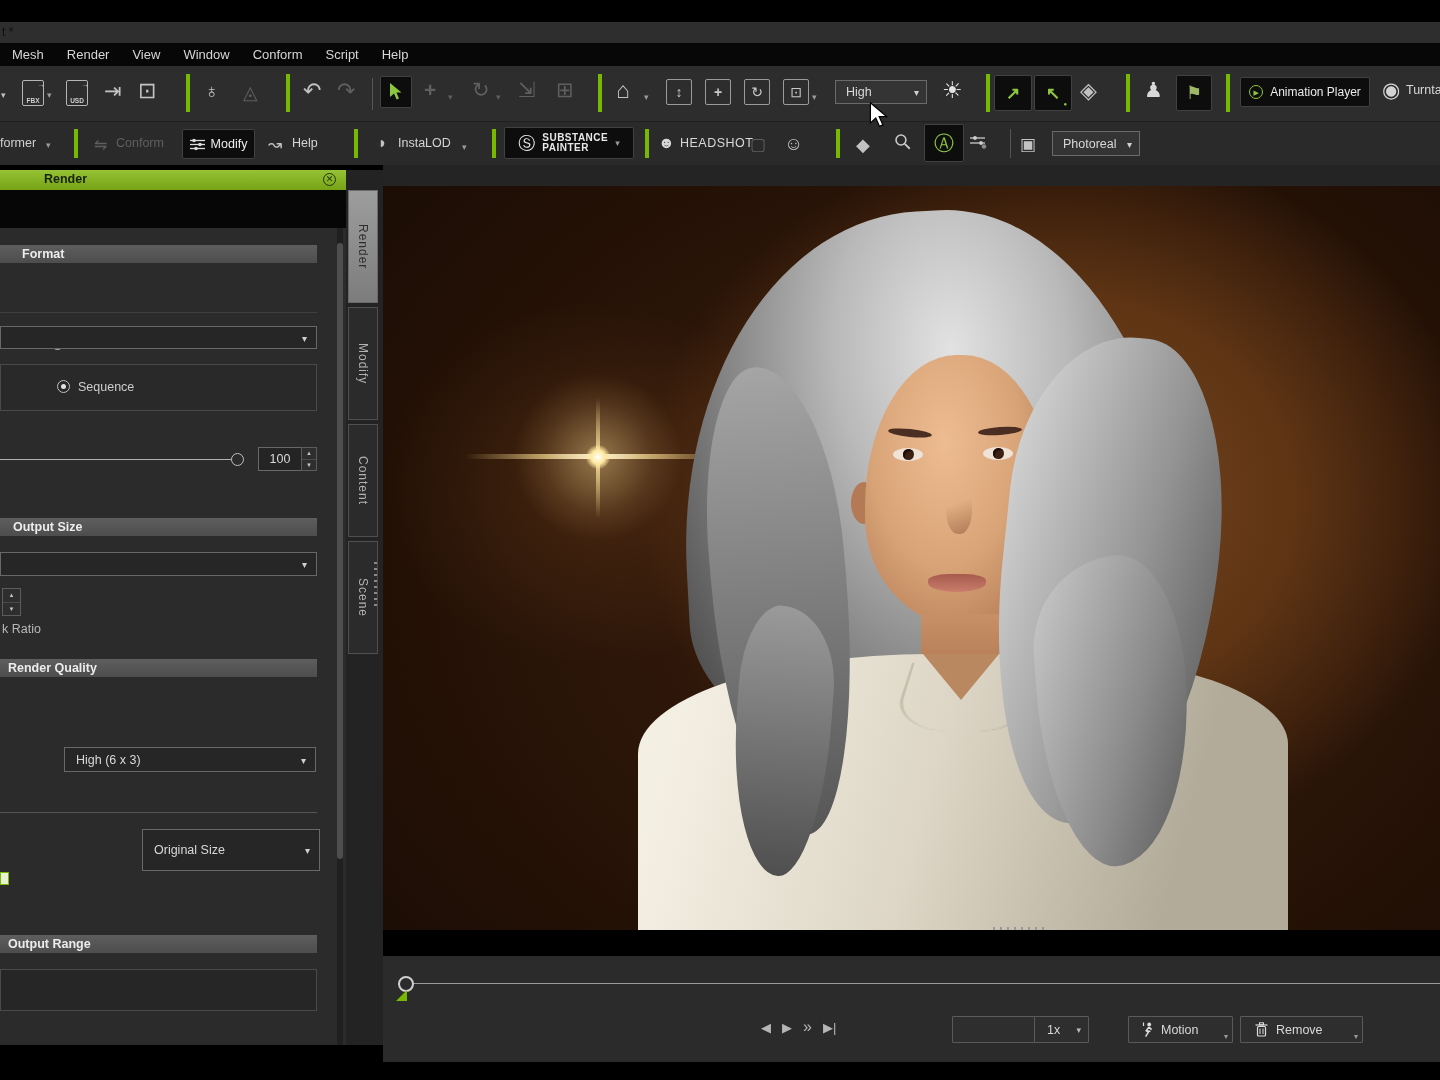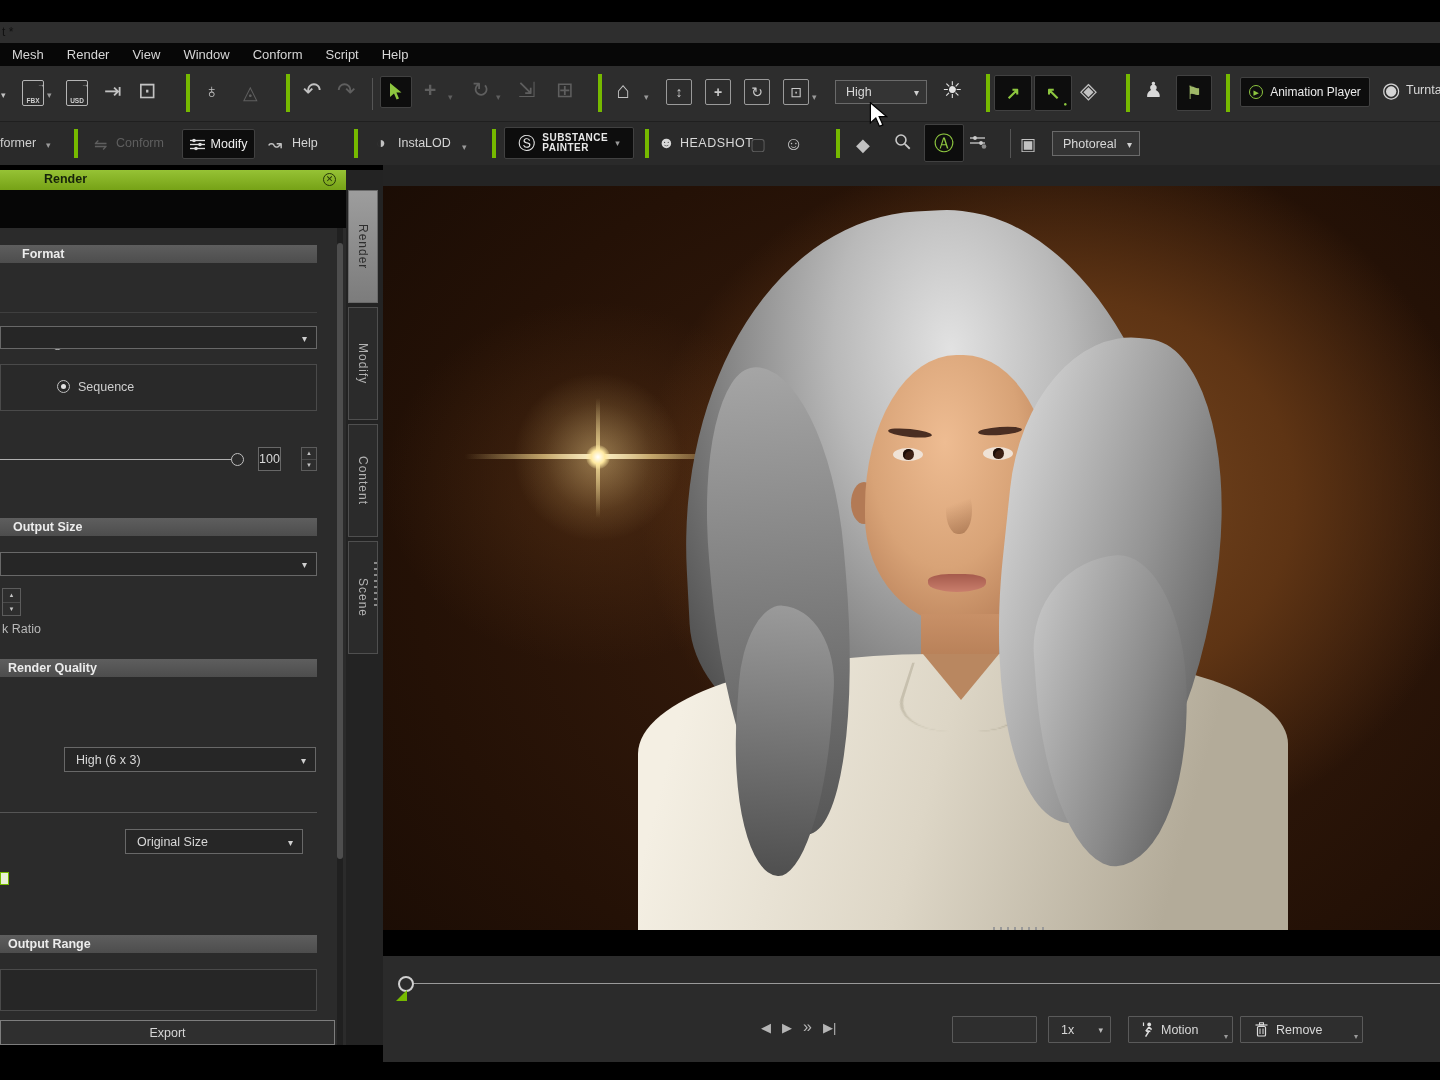--- a/index.html
+++ b/index.html
@@ -311,47 +311,46 @@
       <span class="plabel" style="left:72px;top:109px;">Video</span>
       <div class="hline" style="left:0;top:84px;width:317px;"></div>
       <div class="pdd" style="left:0;top:98px;width:317px;height:23px;">
         <span class="car">▾</span>
       </div>
       <div class="well" style="left:0;top:136px;width:317px;height:47px;"></div>
       <div class="radio on" style="left:57px;top:152px;"></div>
       <span class="plabel" style="left:78px;top:152px;">Sequence</span>
       <div class="hline" style="left:0;top:231px;width:233px;background:#b0b0b0;"></div>
       <div class="radio" style="left:231px;top:225px;background:#2b2b2b;"></div>
-      <div class="numbox" style="left:258px;top:219px;width:23px;height:24px;">100</div>
+      <div class="numbox" style="left:258px;top:219px;width:44px;height:24px;">100</div>
       <div class="spin" style="left:301px;top:219px;height:24px;">
           <div>▲</div>
           <div>▼</div>
         </div>
       <div class="sec-h" style="top:290px;padding-left:13px;">Output Size</div>
       <div class="pdd" style="left:0;top:324px;width:317px;height:24px;">
         <span class="car">▾</span>
       </div>
       <div class="spin" style="left:2px;top:360px;width:19px;height:28px;">
           <div>▲</div>
           <div>▼</div>
         </div>
       <span class="plabel" style="left:2px;top:394px;color:#b8b8b8;">k Ratio</span>
       <div class="sec-h" style="top:431px;padding-left:8px;">Render Quality</div>
       <div class="pdd" style="left:64px;top:519px;width:252px;height:25px;">
         <span class="val">High (6 x 3)</span>
         <span class="car">▾</span>
       </div>
       <div class="hline" style="left:0;top:584px;width:317px;background:#555;"></div>
-      <div class="pdd" style="left:125px;top:601px;width:178px;height:25px;text-decoration:underline;">
+      <div class="pdd" style="left:142px;top:601px;width:178px;height:42px;text-decoration:underline;">
         <span class="val">Original Size</span>
         <span class="car">▾</span>
       </div>
       <div class="sec-h" style="top:707px;padding-left:8px;">Output Range</div>
       <div class="well" style="left:0;top:741px;width:317px;height:42px;background:#262626;"></div>
-      <div class="export-btn" style="left:0;top:792px;width:335px;height:25px;">Export</div>
     </div>
     <div class="pscroll-track"></div>
     <div class="pscroll-thumb"></div>
   </div>
   <div class="abs frag"></div>
 
   <div class="abs tabstrip">
     <div class="vtab active" style="top:20px;">Render</div>
     <div class="vtab" style="top:137px;">Modify</div>
     <div class="vtab" style="top:254px;">Content</div>
@@ -392,21 +391,21 @@
     <div class="tline"></div>
     <div class="tcirc"></div>
     <div class="tmark"></div>
     <div class="pbtns">
       <span>◀</span>
       <span>▶</span>
       <span style="font-size:16px;">»</span>
       <span>▶|</span>
     </div>
     <div class="cbtn" style="left:569px;width:85px;"></div>
-    <div class="cbtn" style="left:665px;width:63px;">
+    <div class="cbtn" style="left:651px;width:55px;">
       <span style="margin-left:12px;">1x</span>
       <span style="position:absolute;right:7px;font-size:9px;color:#bbb;">▾</span>
     </div>
     <div class="cbtn" style="left:745px;width:105px;gap:7px;">
       <svg style="margin-left:12px;" width="13" height="16" viewBox="0 0 13 16">
         <circle cx="8.2" cy="2.4" r="1.9" fill="#ddd"></circle>
         <path d="M8,5 L5.2,8.6 L7.2,10.4 L4.6,14.6 M5.2,8.6 L9.4,9.4 M8,5 L10.6,7.6" stroke="#ddd" stroke-width="1.5" fill="none"></path>
         <line x1="2.5" y1="0.5" x2="2.5" y2="4" stroke="#ddd" stroke-width="1.2"></line>
       </svg>
       <span>Motion</span>

